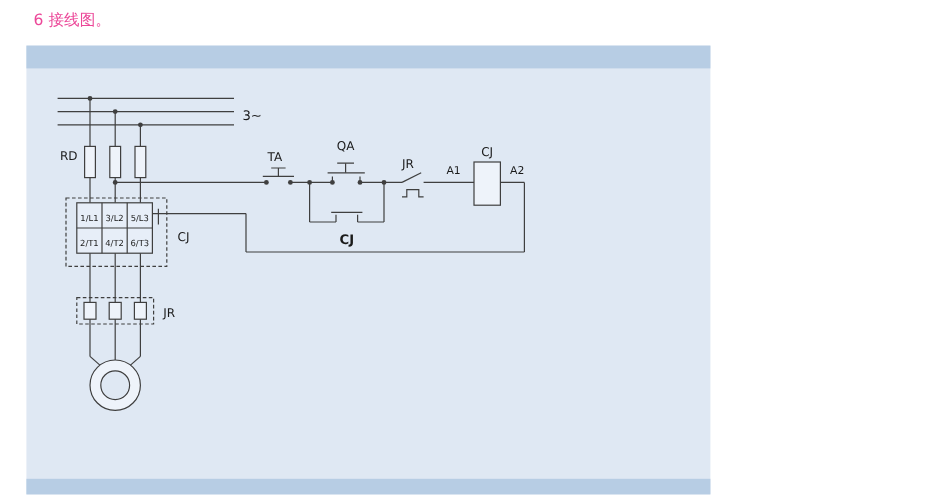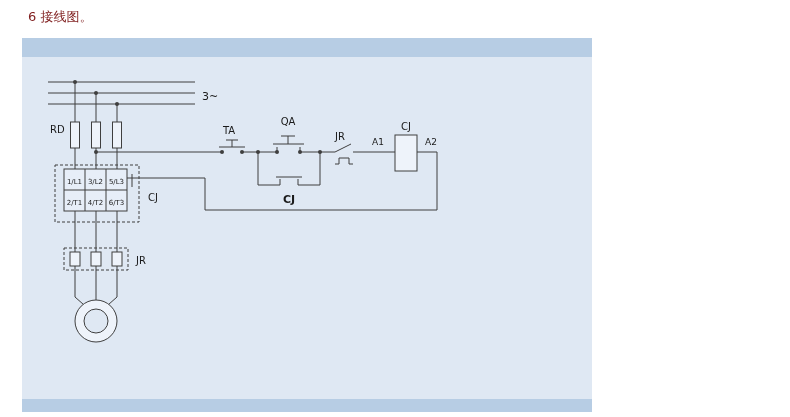--- a/index.html
+++ b/index.html
@@ -1,21 +1,21 @@
 <!DOCTYPE html>
 <html><head>
 <meta charset="utf-8">
 <style>
   html,body{margin:0;padding:0;}
   body{
     width:790px;height:417px;position:relative;background:#ffffff;
     font-family:"DejaVu Sans","Liberation Sans",sans-serif;overflow:hidden;
   }
   .page-title{
-    position:absolute;left:28px;top:8px;font-size:13px;color:#7f1d1d;
+    position:absolute;left:28px;top:8px;font-size:13px;color:#ec4899;
   }
   .panel{
     position:absolute;left:22px;top:38px;width:570px;height:374px;
     background:#dfe8f3;display:flex;flex-direction:column;
   }
   .strip{background:#b7cde4;flex:0 0 auto;}
   .strip.top{height:19px;}
   .strip.bottom{height:13px;}
   .panel-body{flex:1 1 auto;position:relative;}
   svg{display:block;}

